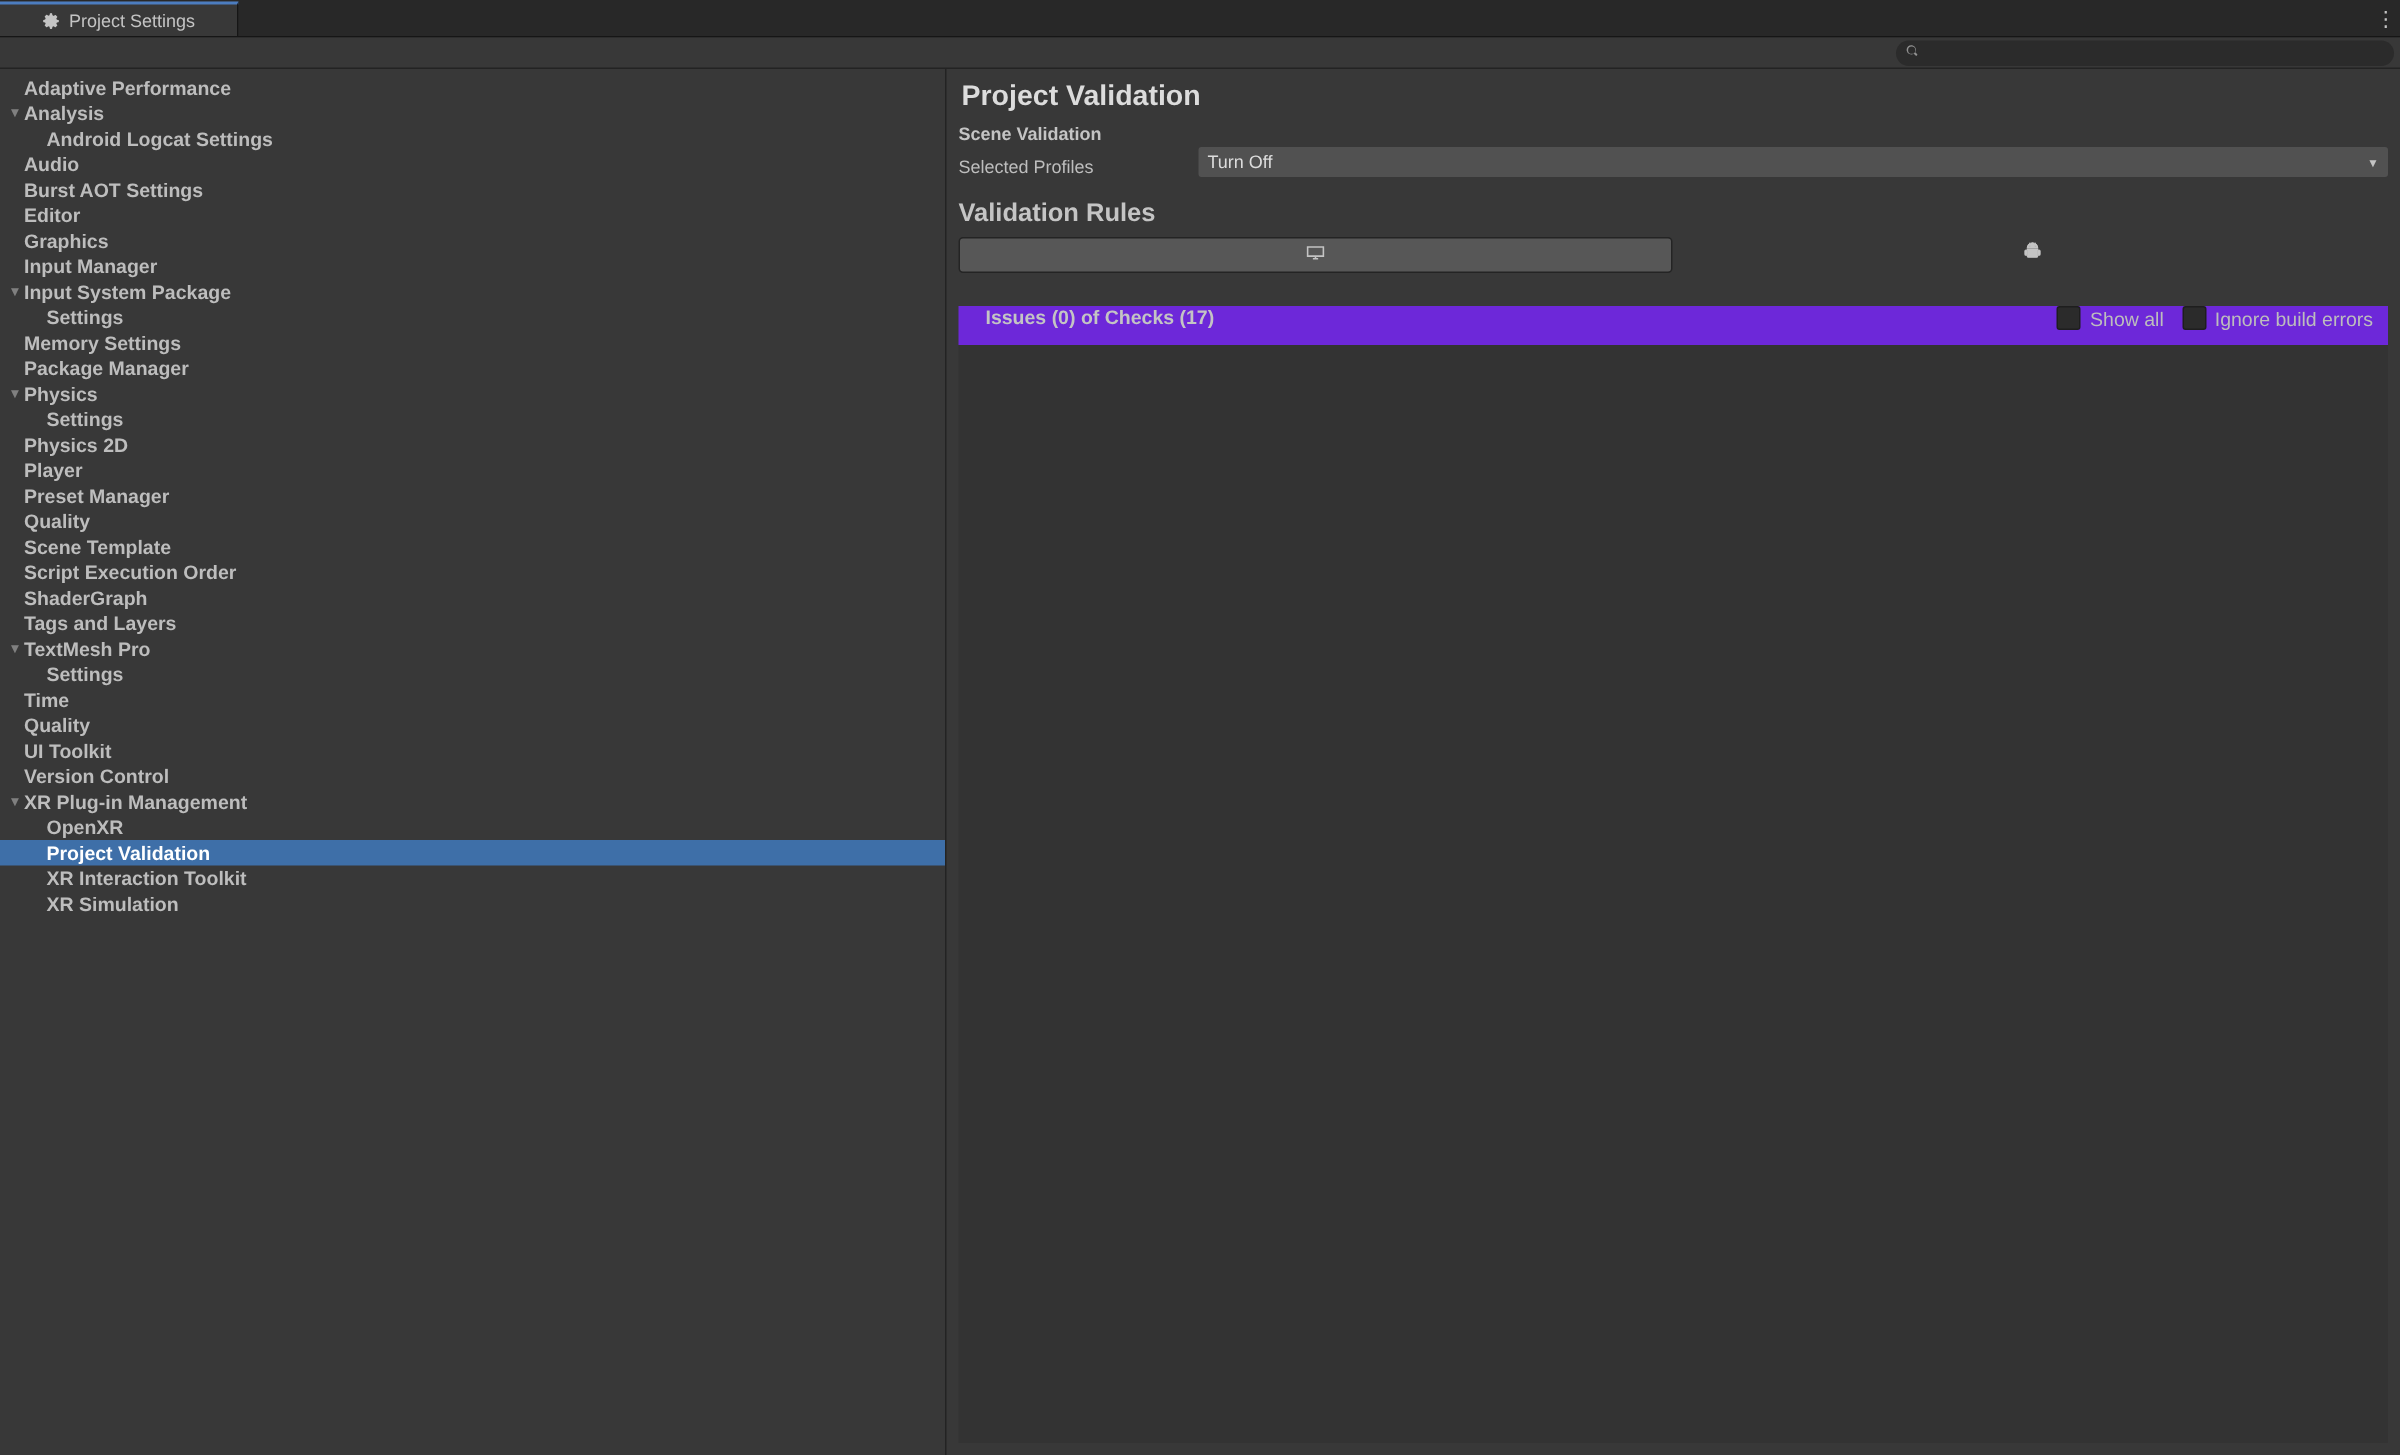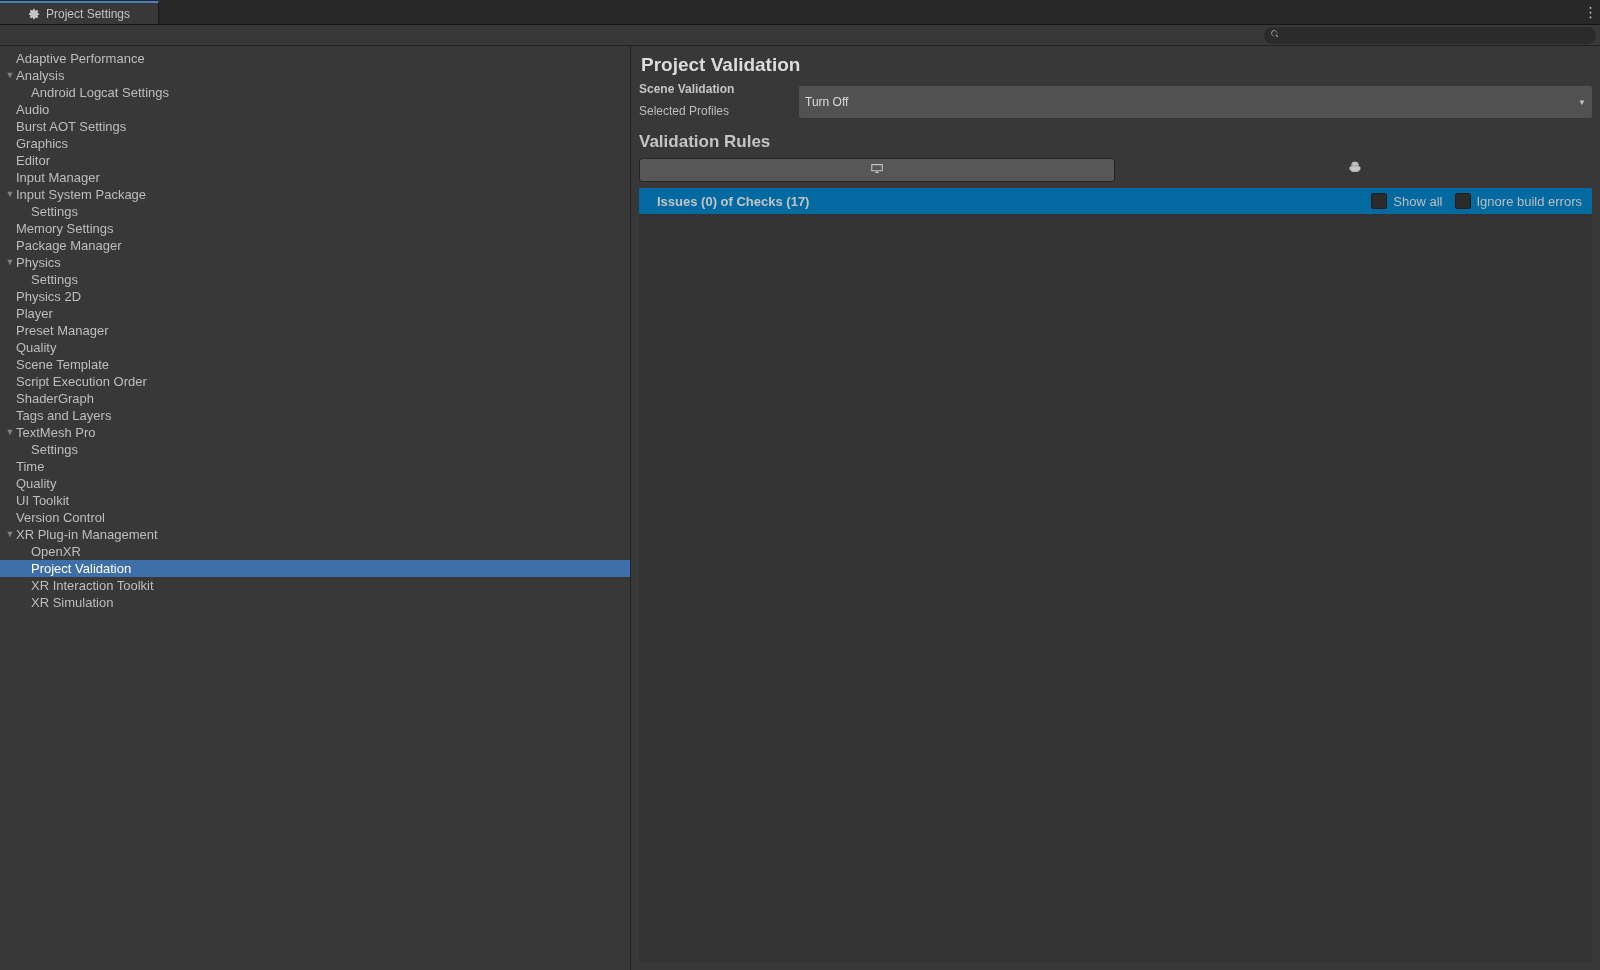--- a/index.html
+++ b/index.html
@@ -95,20 +95,21 @@
     overflow-y: auto;
     padding-top: 4px;
   }
   .tree-item {
     display: flex;
     align-items: center;
     height: 17px;
     line-height: 17px;
     cursor: pointer;
     white-space: nowrap;
+    font-weight: bold;
   }
   .tree-item.depth0 { padding-left: 16px; }
   .tree-item.depth1 { padding-left: 31px; }
   .tree-item.has-caret.depth0 { padding-left: 4px; }
   .caret {
     width: 12px;
     display: inline-flex;
     justify-content: center;
     color: #808080;
     font-size: 9px;
@@ -142,21 +143,21 @@
     height: 20px;
     margin-top: 2px;
   }
   .field-label {
     width: 160px;
     font-size: 12px;
     color: #bdbdbd;
   }
   .dropdown {
     flex: 1;
-    height: 32px;
+    height: 20px;
     background: #515151;
     display: flex;
     align-items: center;
     justify-content: space-between;
     padding: 0 6px;
     font-size: 12px;
     color: #dcdcdc;
     border-radius: 2px;
   }
   .dropdown .chev {
@@ -184,24 +185,24 @@
   }
   .plat-tab.active {
     background: #575757;
     border: 1px solid #242424;
   }
   .plat-tab.inactive {
     background: transparent;
   }
   .issues-bar {
     display: flex;
-    align-items: center;
+    align-items: flex-start;
     height: 26px;
-    margin-top: 6px;
-    background: #0369a1;
+    margin-top: 22px;
+    background: #6d28d9;
     padding: 0 10px 0 18px;
     gap: 12px;
   }
   .issues-text {
     flex: 1;
     font-weight: bold;
     color: #c4c4c4;
     font-size: 13px;
   }
   .check-field {
@@ -267,24 +268,24 @@
         <div class="tree-item depth1">
           <span>Android Logcat Settings</span>
         </div>
         <div class="tree-item depth0">
           <span>Audio</span>
         </div>
         <div class="tree-item depth0">
           <span>Burst AOT Settings</span>
         </div>
         <div class="tree-item depth0">
+          <span>Editor</span>
+        </div>
+        <div class="tree-item depth0">
           <span>Graphics</span>
-        </div>
-        <div class="tree-item depth0">
-          <span>Editor</span>
         </div>
         <div class="tree-item depth0">
           <span>Input Manager</span>
         </div>
         <div class="tree-item depth0 has-caret">
           <span class="caret">▼</span>
           <span>Input System Package</span>
         </div>
         <div class="tree-item depth1">
           <span>Settings</span>

